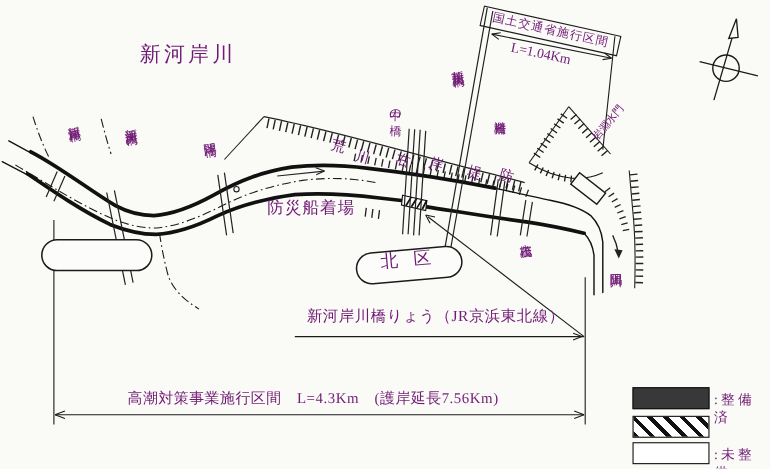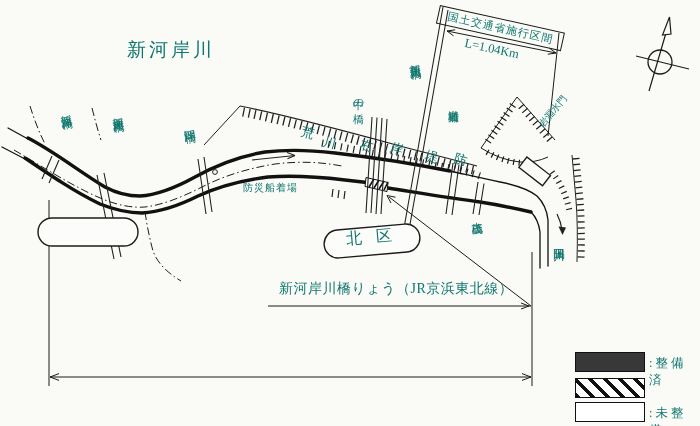--- a/index.html
+++ b/index.html
@@ -1,20 +1,20 @@
 <!DOCTYPE html>
 <html><head>
 <meta charset="utf-8">
 <style>
   html,body{margin:0;padding:0;}
   #stage{
     position:relative; width:700px; height:426px;
     background:#fafaf7;
     font-family:"Liberation Serif","DejaVu Serif",serif;
-    color:#0f766e; overflow:hidden;
+    color:#701a75; overflow:hidden;
   }
   #linework{position:absolute;left:0;top:0;}
   .lbl{position:absolute; white-space:nowrap; line-height:1.05;}
   .vert{writing-mode:vertical-rl; text-orientation:upright; letter-spacing:1px;}
   .title{font-size:19px; letter-spacing:3px;}
   .ward{ text-align:center; font-size:16px;}
   .small{font-size:11.5px;}
   .leveechar{position:absolute; font-size:13px; transform:rotate(16deg);}
   .dimtext{font-size:13.5px; letter-spacing:0.5px;text-align:center;}
   .mlitbox{
@@ -150,35 +150,36 @@
 
   <div class="lbl vert small" style="left:57px; top:106px; transform:rotate(-14deg);">新河岸橋</div>
   <div class="lbl vert small" style="left:110px; top:108px; transform:rotate(-9deg);">新河岸大橋</div>
   <div class="lbl vert small" style="left:182px; top:121px; transform:rotate(-8deg);">浮間橋</div>
   <div class="lbl vert" style="left:352px; top:90px; font-size:11px;">中の橋</div>
   <div class="lbl vert small" style="left:407px; top:55px; transform:rotate(-9deg);">新荒川大橋</div>
   <div class="lbl vert" style="left:447px; top:101px; font-size:11px;">避難橋</div>
   <div class="lbl vert" style="left:469px; top:213px; font-size:11px; transform:rotate(-6deg);">志茂橋</div>
   <div class="lbl vert small" style="left:553px; top:239px;">隅田川</div>
 
-  <div class="lbl" style="left:243px; top:183px; font-size:10px; letter-spacing:1px;">防災船着場</div>
+  <div class="lbl" style="left:243px; top:183px; font-size:15px; letter-spacing:1px;">防災船着場</div>
 
   <span class="leveechar" style="left:301px; top:124px;">荒</span>
   <span class="leveechar" style="left:323px; top:134px;">川</span>
   <span class="leveechar" style="left:360px; top:137px;">右</span>
   <span class="leveechar" style="left:390px; top:140px;">岸</span>
   <span class="leveechar" style="left:425px; top:148px;">堤</span>
   <span class="leveechar" style="left:454px; top:151px;">防</span>
 
   <div class="sluice-label">岩淵水門</div>
 
   <div class="mlitbox">国土交通省施行区間</div>
   <div class="mlitlen lbl">L=1.04Km</div>
 
   <div class="lbl dimtext" style="left:279px; top:282px; font-size:14px;">新河岸川橋りょう（JR京浜東北線）</div>
+  <div class="lbl dimtext" style="left:116px; top:355px;">高潮対策事業施行区間　L=4.3Km　(護岸延長7.56Km)</div>
 
   <div class="legend-swatch" style="top:352px; background:#383838;"></div>
   <div class="legend-swatch" style="top:378px;
        background:repeating-linear-gradient(45deg,#111 0px,#111 3.5px,#fff 3.5px,#fff 10.5px);"></div>
   <div class="legend-swatch" style="top:402px; background:#ffffff;"></div>
 
   <div class="legend-label" style="top:355px;">:整備済</div>
   <div class="legend-label" style="top:405px;">:未整備</div>
 
 </div>

